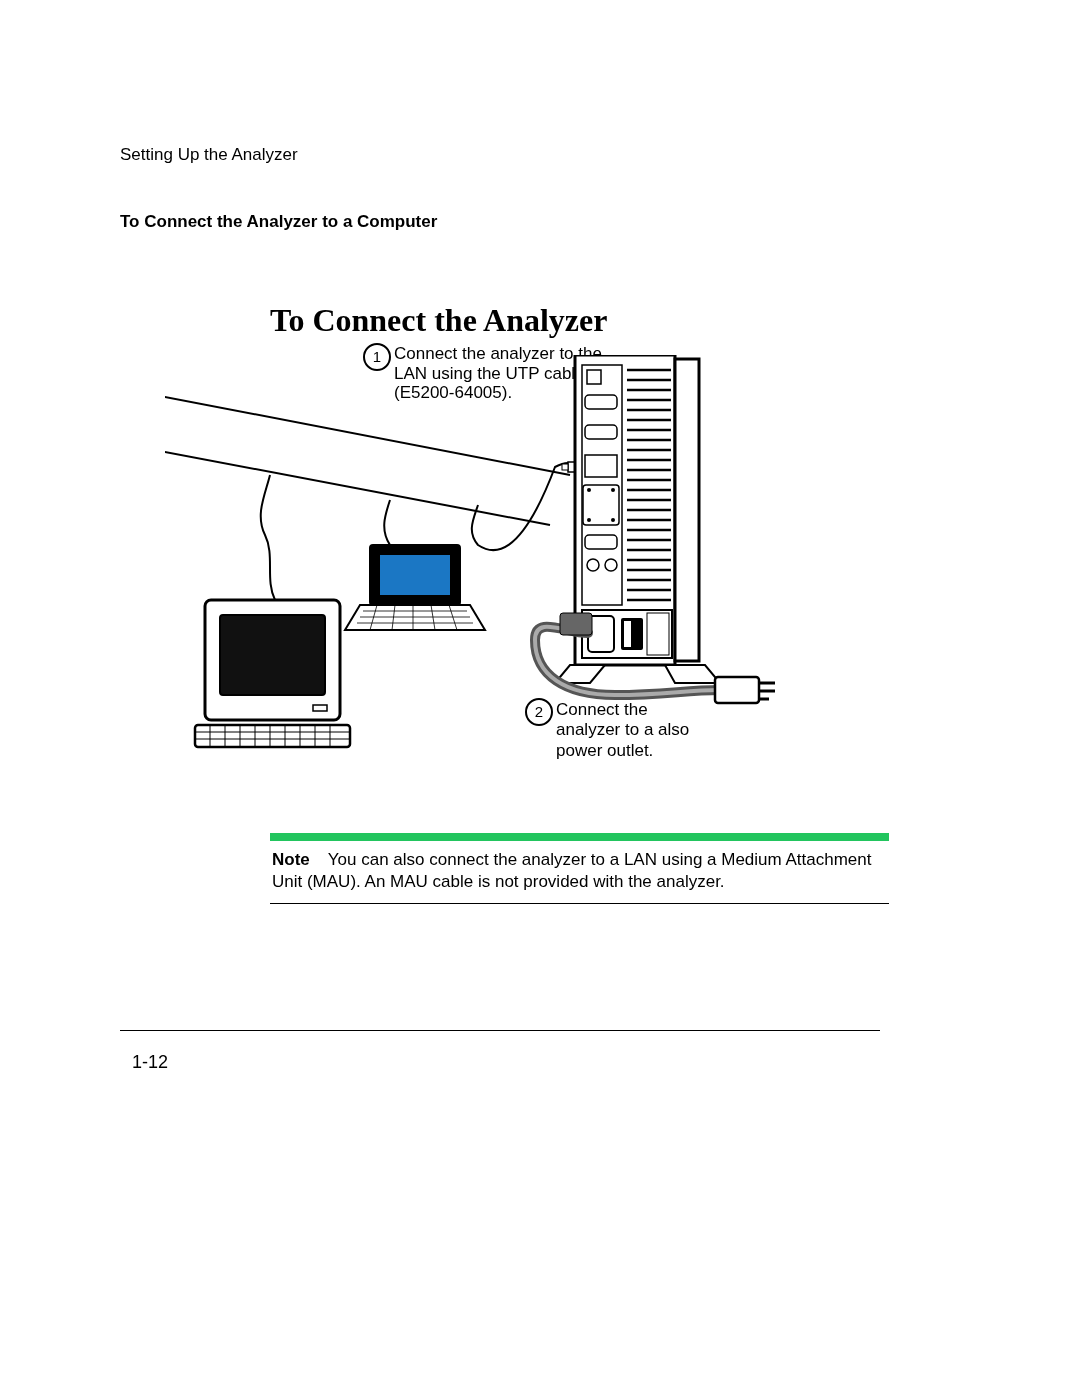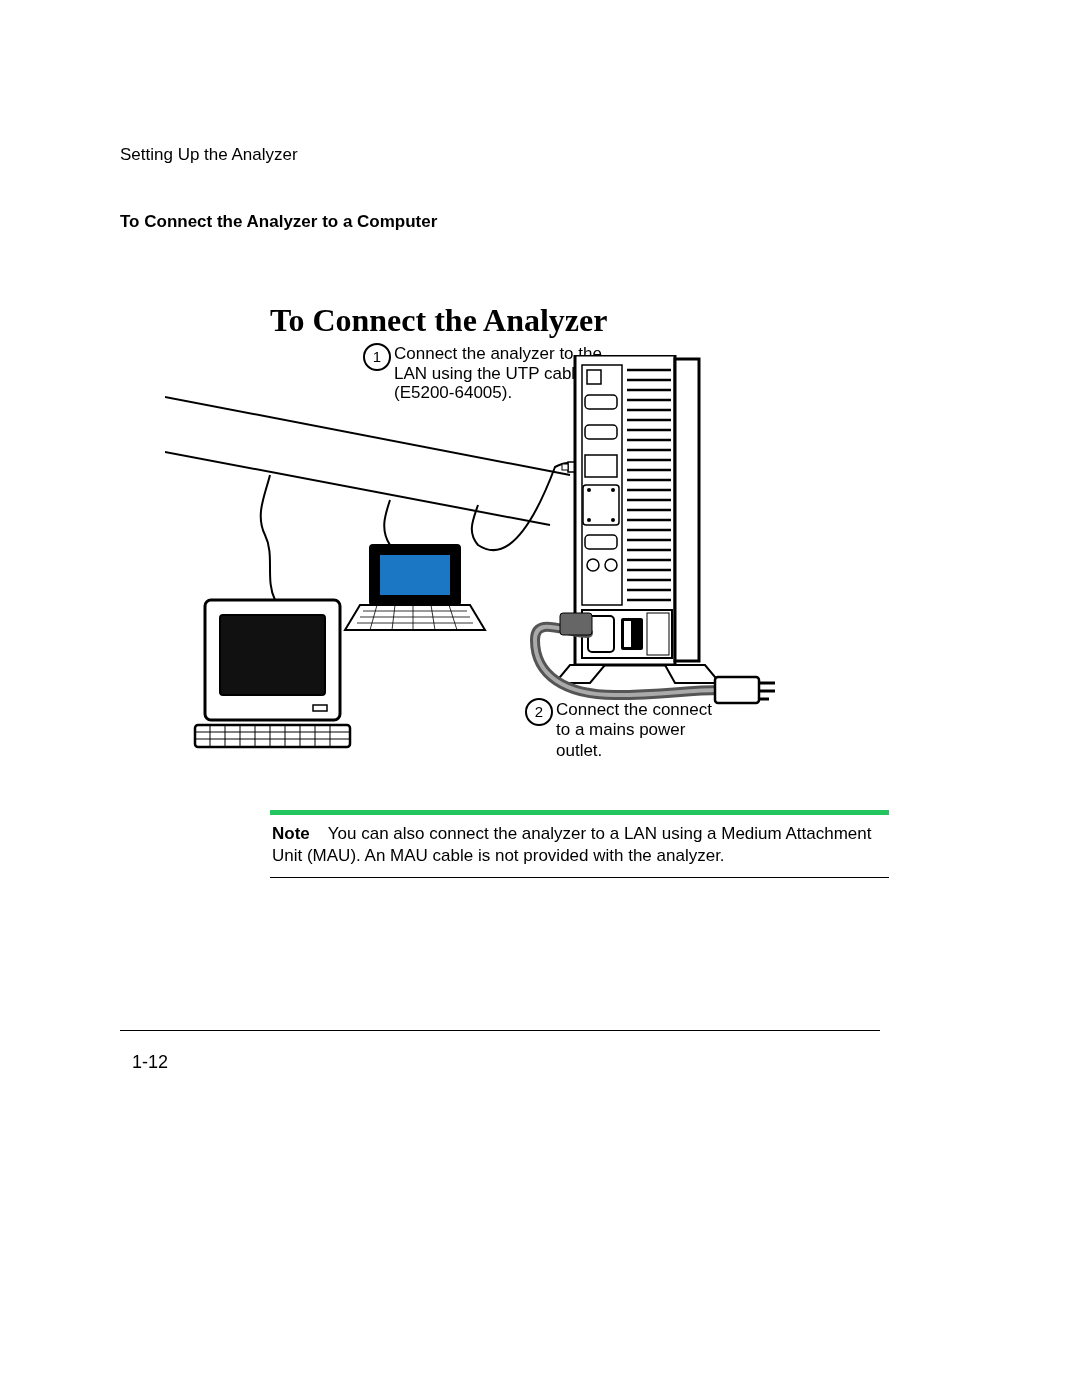--- a/index.html
+++ b/index.html
@@ -85,23 +85,23 @@
   .diagram {
     position: absolute;
     left: 165px;
     top: 355px;
     width: 620px;
     height: 430px;
   }
   .note-box {
     position: absolute;
     left: 270px;
-    top: 810px;
+    top: 833px;
     width: 615px;
-    border-top: 5px solid #22c55e;
+    border-top: 8px solid #22c55e;
     border-bottom: 1px solid #000;
     padding: 8px 2px 10px 2px;
     font-size: 17px;
     line-height: 1.3;
   }
   .note-box .label {
     font-weight: 700;
     padding-right: 18px;
   }
   .bottom-rule {
@@ -251,21 +251,21 @@
       <rect x="395" y="258" width="32" height="22" rx="3" fill="#666" stroke="#000" stroke-width="1"></rect>
 
       <rect x="550" y="322" width="44" height="26" rx="3" fill="#fff" stroke="#000" stroke-width="2.5"></rect>
       <line x1="594" y1="328" x2="610" y2="328" stroke="#000" stroke-width="3"></line>
       <line x1="594" y1="336" x2="610" y2="336" stroke="#000" stroke-width="3"></line>
       <line x1="594" y1="344" x2="604" y2="344" stroke="#000" stroke-width="3"></line>
     </g>
   </svg>
 
   <div class="step2-label">2</div>
-  <div class="step2-text">Connect the connect to a mains power outlet.</div>
+  <div class="step2-text">Connect the analyzer to a also power outlet.</div>
 
   <div class="note-box">
     <span class="label">Note</span><span>You can also connect the analyzer to a LAN using a Medium Attachment Unit (MAU). An MAU cable is not provided with the analyzer.</span>
   </div>
 
   <div class="bottom-rule"></div>
   <div class="page-number">1-12</div>
 
 </div>
 

